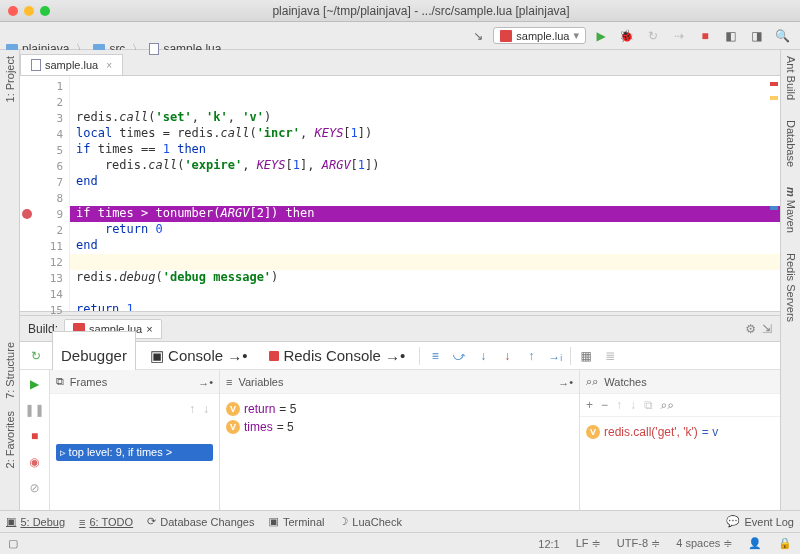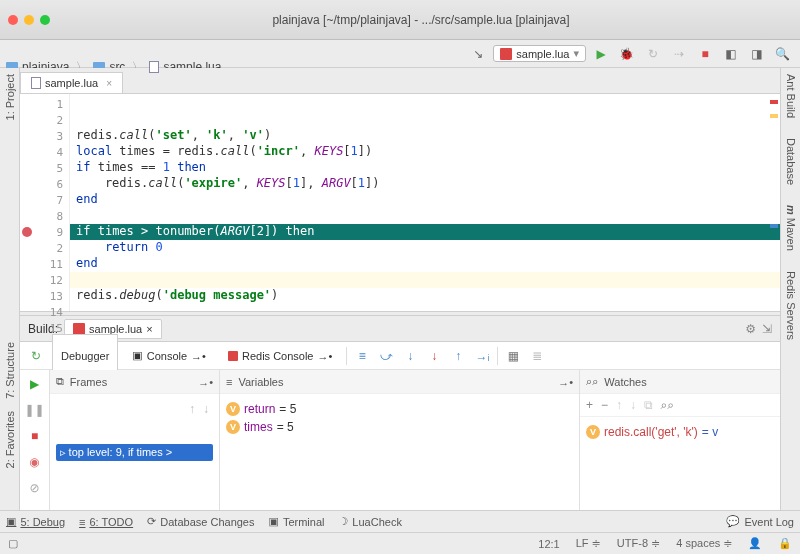--- a/index.html
+++ b/index.html
@@ -1,17 +1,17 @@
 <!DOCTYPE html>
 <html><head>
 <meta charset="utf-8">
 <style>
 * { box-sizing: border-box; margin: 0; padding: 0; }
 body { font-family: -apple-system, "Lucida Grande", sans-serif; font-size: 12px; color: #333; background: #f0f0f0; width: 800px; height: 554px; overflow: hidden; display: flex; flex-direction: column; }
-.titlebar { height: 40px; background: linear-gradient(#e8e8e8,#d9d9d9); display: flex; align-items: center; padding: 0 8px; border-bottom: 1px solid #bdbdbd; }
+.titlebar { height: 22px; background: linear-gradient(#e8e8e8,#d9d9d9); display: flex; align-items: center; padding: 0 8px; border-bottom: 1px solid #bdbdbd; }
 .traffic { display: flex; gap: 6px; }
 .tl { width: 10px; height: 10px; border-radius: 50%; }
 .tl.r { background:#ff5f57; } .tl.y { background:#ffbd2e; } .tl.g { background:#28c940; }
 .title { flex: 1; text-align: center; font-size: 12px; color: #4a4a4a; }
 .navbar { height: 28px; background: #ececec; border-bottom: 1px solid #cfcfcf; display: flex; align-items: center; padding: 0 6px; gap: 4px; }
 .crumb { color: #444; display:flex; align-items:center; gap:4px;margin-top:27px;}
 .crumb .sep { color: #999; padding: 0 2px; }
 .folder-ic { width:12px;height:10px;background:#6da9e0;border-radius:1px;display:inline-block; }
 .lua-ic { width:10px;height:12px;background:#fff;border:1px solid #88a;display:inline-block;position:relative;}
 .spacer { flex: 1; }
@@ -35,33 +35,33 @@
 .gutter { width:50px; background:#fff; border-right:1px solid #eee; padding-top:2px;}
 .gline { height:16px; display:flex; align-items:center; justify-content:flex-end; padding-right:6px; color:#999; font-size:11px; position:relative;}
 .bp { position:absolute; left:2px; width:10px;height:10px;background:#db5860;border-radius:50%;}
 .code { flex:1; padding-top:2px; overflow:hidden; position:relative;}
 .cline { height:16px; white-space:pre; padding-left:6px;}
 .kw { color:#0033b3; font-weight:normal; }
 .fn { color:#333;font-style:italic; }
 .str { color:#067d17; font-weight:bold;}
 .id { color:#871094; font-style:italic;}
 .num { color:#1750eb; }
-.hl-line { background:#0f766e; color:#fff;}
+.hl-line { background:#a21caf; color:#fff;}
 .hl-line .kw,.hl-line .id,.hl-line .num,.hl-line .fn { color:#fff;}
 .cursor-line { background:#fffbe6; }
 .scroll-mark { position:absolute; right:2px; width:8px; height:4px; }
 .sm-err{ background:#d44; top:6px;}
 .sm-warn{ background:#fc6; top:20px;}
 .sm-pos{ background:#48c; top:130px;}
 .split-h { height:5px; background:#ececec; border-top:1px solid #cfcfcf; border-bottom:1px solid #cfcfcf;}
 .debug-panel { height:194px; background:#fff; display:flex; flex-direction:column;}
 .debug-hdr { height:26px; display:flex;align-items:center;padding:0 8px;background:#ececec;border-bottom:1px solid #cfcfcf;gap:6px;}
 .dtab { padding:3px 8px; background:#fff; border:1px solid #cfcfcf; border-radius:2px 2px 0 0; display:flex;align-items:center;gap:4px;font-size:11px;}
 .debug-tabs { height:28px; display:flex; align-items:center; padding:0 6px; gap:6px; border-bottom:1px solid #e0e0e0;}
-.dtab2 { padding:15px 8px; font-size:11px; display:flex;align-items:center;gap:4px;}
+.dtab2 { padding:15px 8px; font-size:15px; display:flex;align-items:center;gap:4px;}
 .dtab2.active { background:#fff; border:1px solid #cfcfcf; border-bottom-color:#fff;}
 .dicn { width:18px;height:18px;display:flex;align-items:center;justify-content:center;color:#777;}
 .debug-body { flex:1; display:flex; min-height:0;}
 .debug-ctrl { width:30px; border-right:1px solid #e0e0e0; display:flex;flex-direction:column;align-items:center;padding-top:4px;gap:6px;}
 .dc { width:20px;height:20px;display:flex;align-items:center;justify-content:center;}
 .panel { border-right:1px solid #e0e0e0; display:flex;flex-direction:column;}
 .panel-hdr { height:24px; display:flex;align-items:center;padding:0 6px;border-bottom:1px solid #eee;gap:6px;font-size:11px;color:#555;background:#f5f5f5;}
 .panel-body { flex:1; padding:6px; overflow:auto;}
 .frames { width:170px;}
 .vars { flex:1;}

